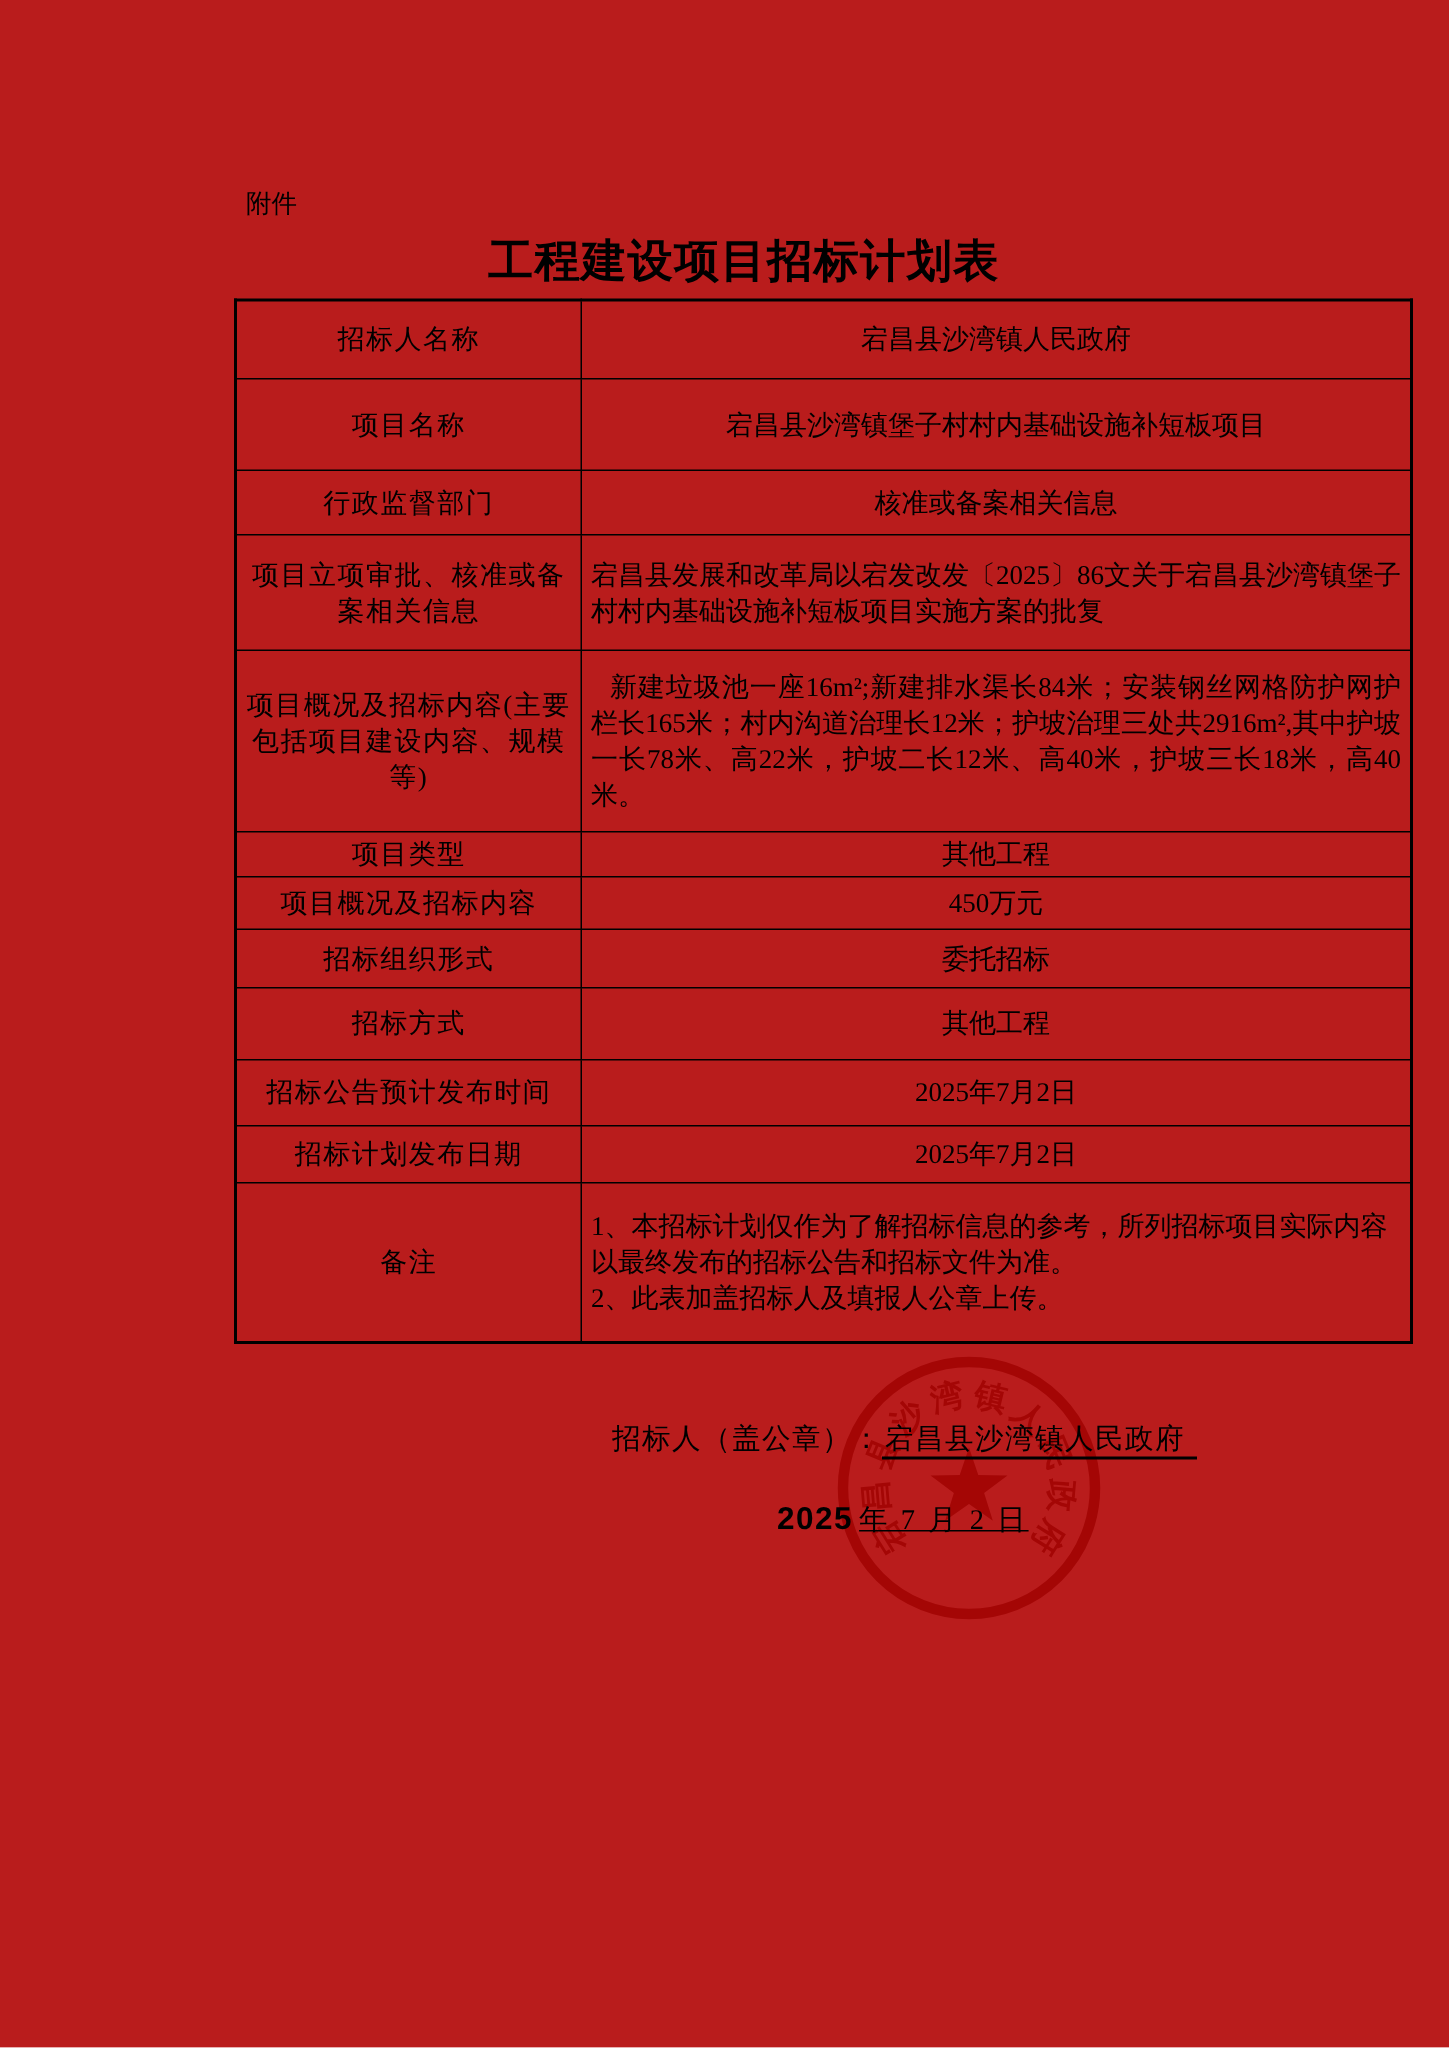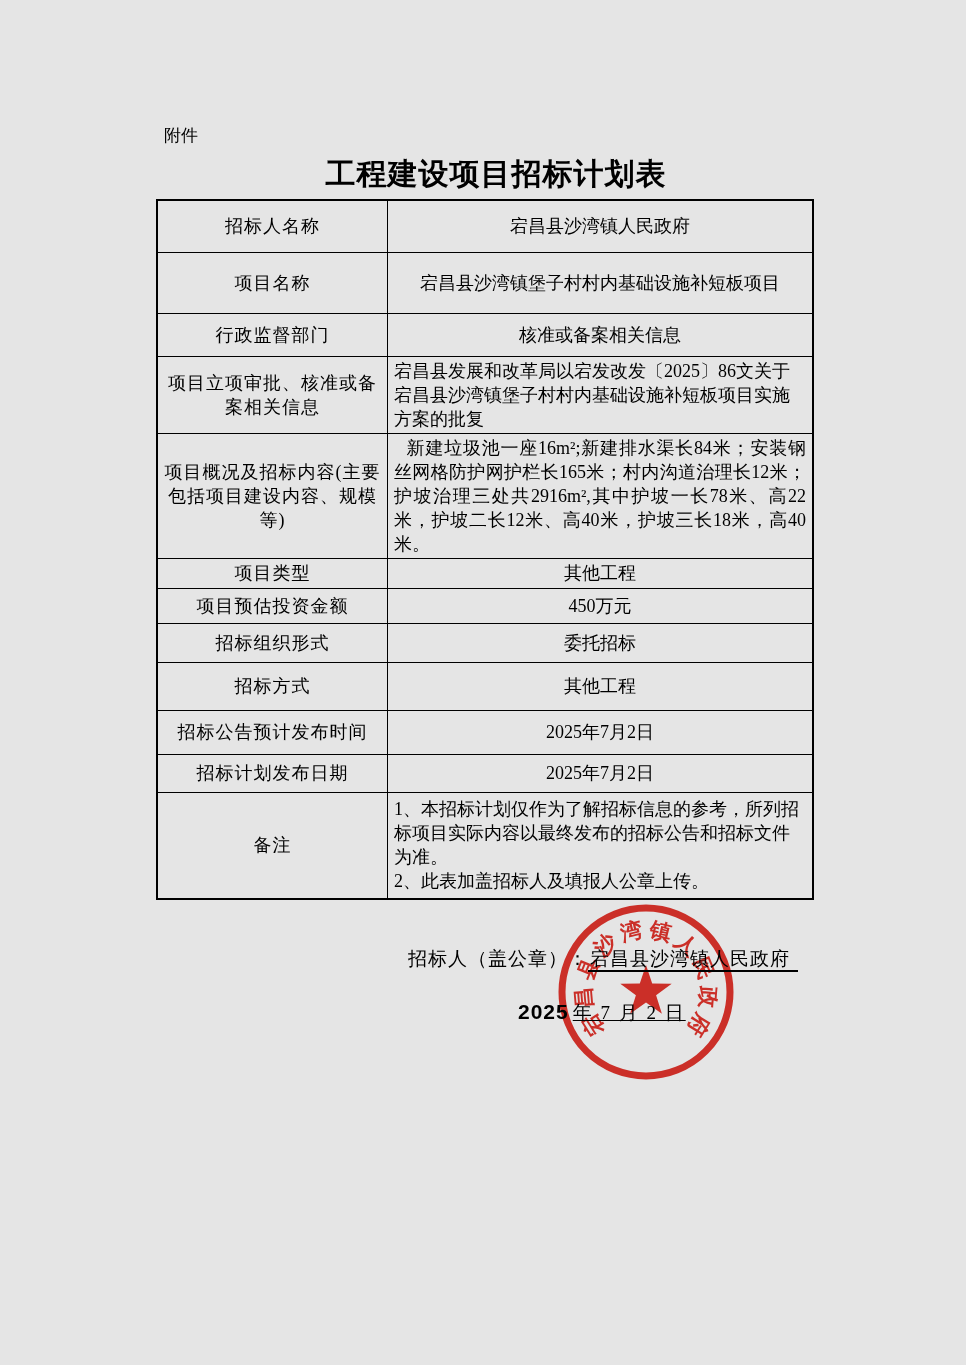--- a/index.html
+++ b/index.html
@@ -8,38 +8,38 @@
   }
   body {
     width: 966px; height: 1365px;
     position: relative;
     overflow: hidden;
   }
   .page {
     position: absolute; inset: 0;
     font-family: "Liberation Serif", "DejaVu Serif", serif;
     color: #000;
-    background: #e5e5e5;
+    background: #b91c1c;
   }
   .attachment {
     position: absolute; left: 164px; top: 124px;
     font-size: 17px;
     font-family: "Liberation Sans", "DejaVu Sans", sans-serif;
     font-weight: 500;
   }
   .doc-title {
     position: absolute; left: 156px; top: 150px; width: 672px;
     margin: 4px;
     text-align: center;
     font-size: 30px; font-weight: bold;
     letter-spacing: 1px;
   }
   table.bid-table {
     position: absolute; left: 156px; top: 199px;
-    width: 658px;
+    width: 786px;
     border-collapse: collapse;
     table-layout: fixed;
     border: 2px solid #000;
   }
   table.bid-table th, table.bid-table td {
     border: 1px solid #000;
     font-size: 18px;
     line-height: 24px;
     font-weight: normal;
     padding: 2px 6px;
@@ -120,21 +120,21 @@
         </tr>
         <tr style="height: 121px;">
           <th>项目概况及招标内容(主要包括项目建设内容、规模等)</th>
           <td class="v-justify">新建垃圾池一座16m²;新建排水渠长84米；安装钢丝网格防护网护栏长165米；村内沟道治理长12米；护坡治理三处共2916m²,其中护坡一长78米、高22米，护坡二长12米、高40米，护坡三长18米，高40米。</td>
         </tr>
         <tr style="height: 30px;">
           <th>项目类型</th>
           <td class="v-center">其他工程</td>
         </tr>
         <tr style="height: 35px;">
-          <th>项目预估投资金额</th>
+          <th>项目概况及招标内容</th>
           <td class="v-center">450万元</td>
         </tr>
         <tr style="height: 39px;">
           <th>招标组织形式</th>
           <td class="v-center">委托招标</td>
         </tr>
         <tr style="height: 48px; margin-left: 12px;">
           <th>招标方式</th>
           <td class="v-center">其他工程</td>
         </tr>

